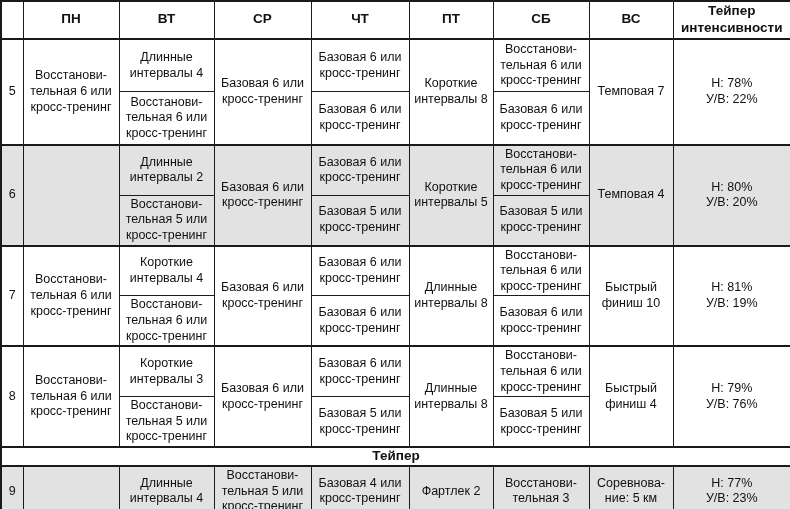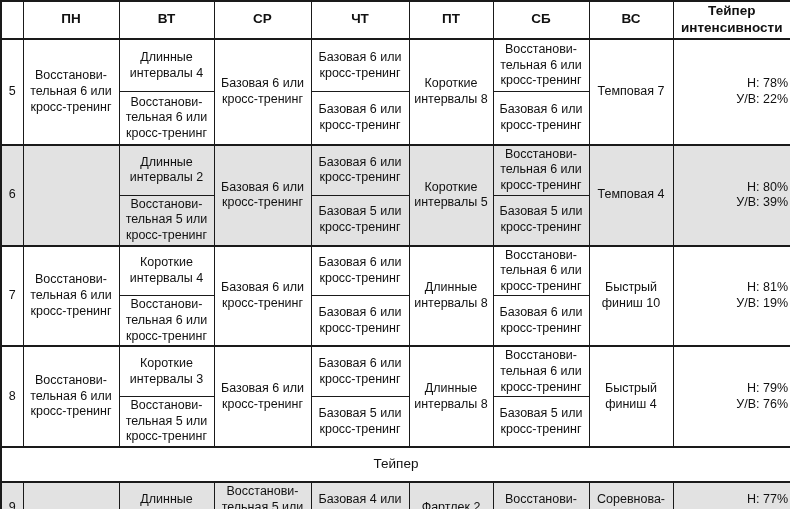--- a/index.html
+++ b/index.html
@@ -34,27 +34,27 @@
   }
   table.plan { border: 2px solid var(--border); }
   tr.header-row th {
     font-weight: 700;
     font-size: 13.5px;
     border-bottom-width: 2px;
   }
   tr.week-start td { border-top-width: 2px; }
   tr.shaded td { background: var(--shaded-row); }
   tr.taper-row td {
-    font-weight: 400;
+    font-weight: 700;
     font-size: 13.5px;
-    padding: 8px;
+    padding: 0;
     border-top-width: 2px;
     border-bottom-width: 2px;
   }
-  .balance-cell div { white-space: nowrap; text-align: right; }
+  .balance-cell div { white-space: nowrap; }
 </style>
 </head>
 <body>
 
 <div class="page">
 <table class="plan">
   <colgroup>
     <col style="width:22px">
         <col style="width:96px">
         <col style="width:95px">
@@ -103,21 +103,21 @@
     <td rowspan="2">6</td>
     <td rowspan="2"></td>
     <td>Длинные интервалы 2</td>
     <td rowspan="2">Базовая 6 или кросс-тренинг</td>
     <td>Базовая 6 или кросс-тренинг</td>
     <td rowspan="2">Короткие интервалы 5</td>
     <td>Восстанови-тельная 6 или кросс-тренинг</td>
     <td rowspan="2">Темповая 4</td>
     <td rowspan="2" class="balance-cell">
       <div>Н: 80%</div>
-      <div>У/В: 39%</div>
+      <div>У/В: 20%</div>
     </td>
   </tr>
   <tr class="shaded" style="height:48px">
     <td>Восстанови-тельная 5 или кросс-тренинг</td>
     <td>Базовая 5 или кросс-тренинг</td>
     <td>Базовая 5 или кросс-тренинг</td>
   </tr>
 
   <tr class="week-start" style="height:50px">
     <td rowspan="2">7</td>

